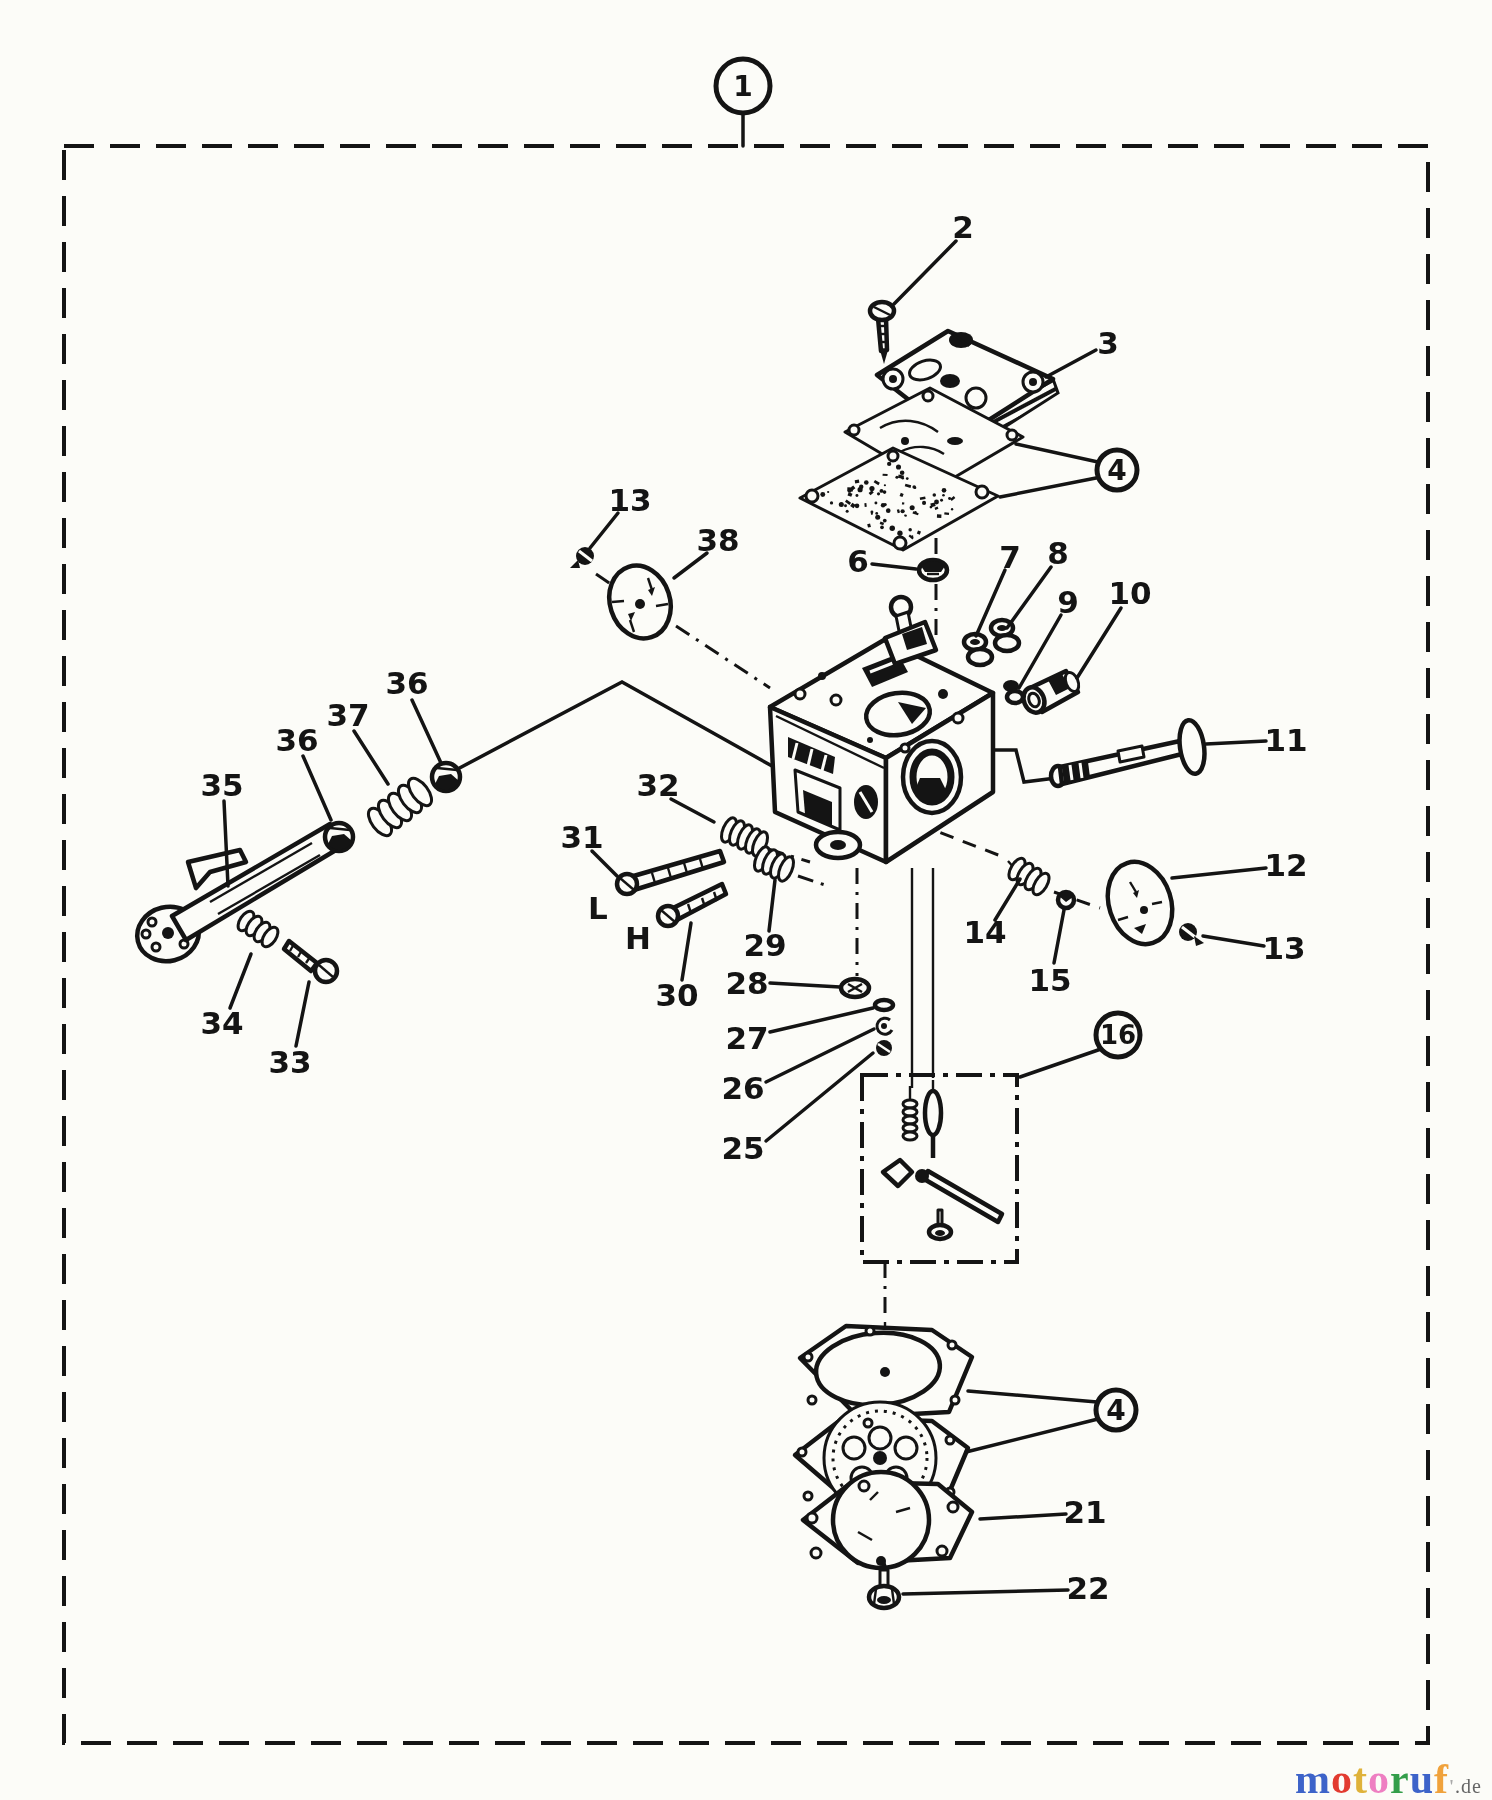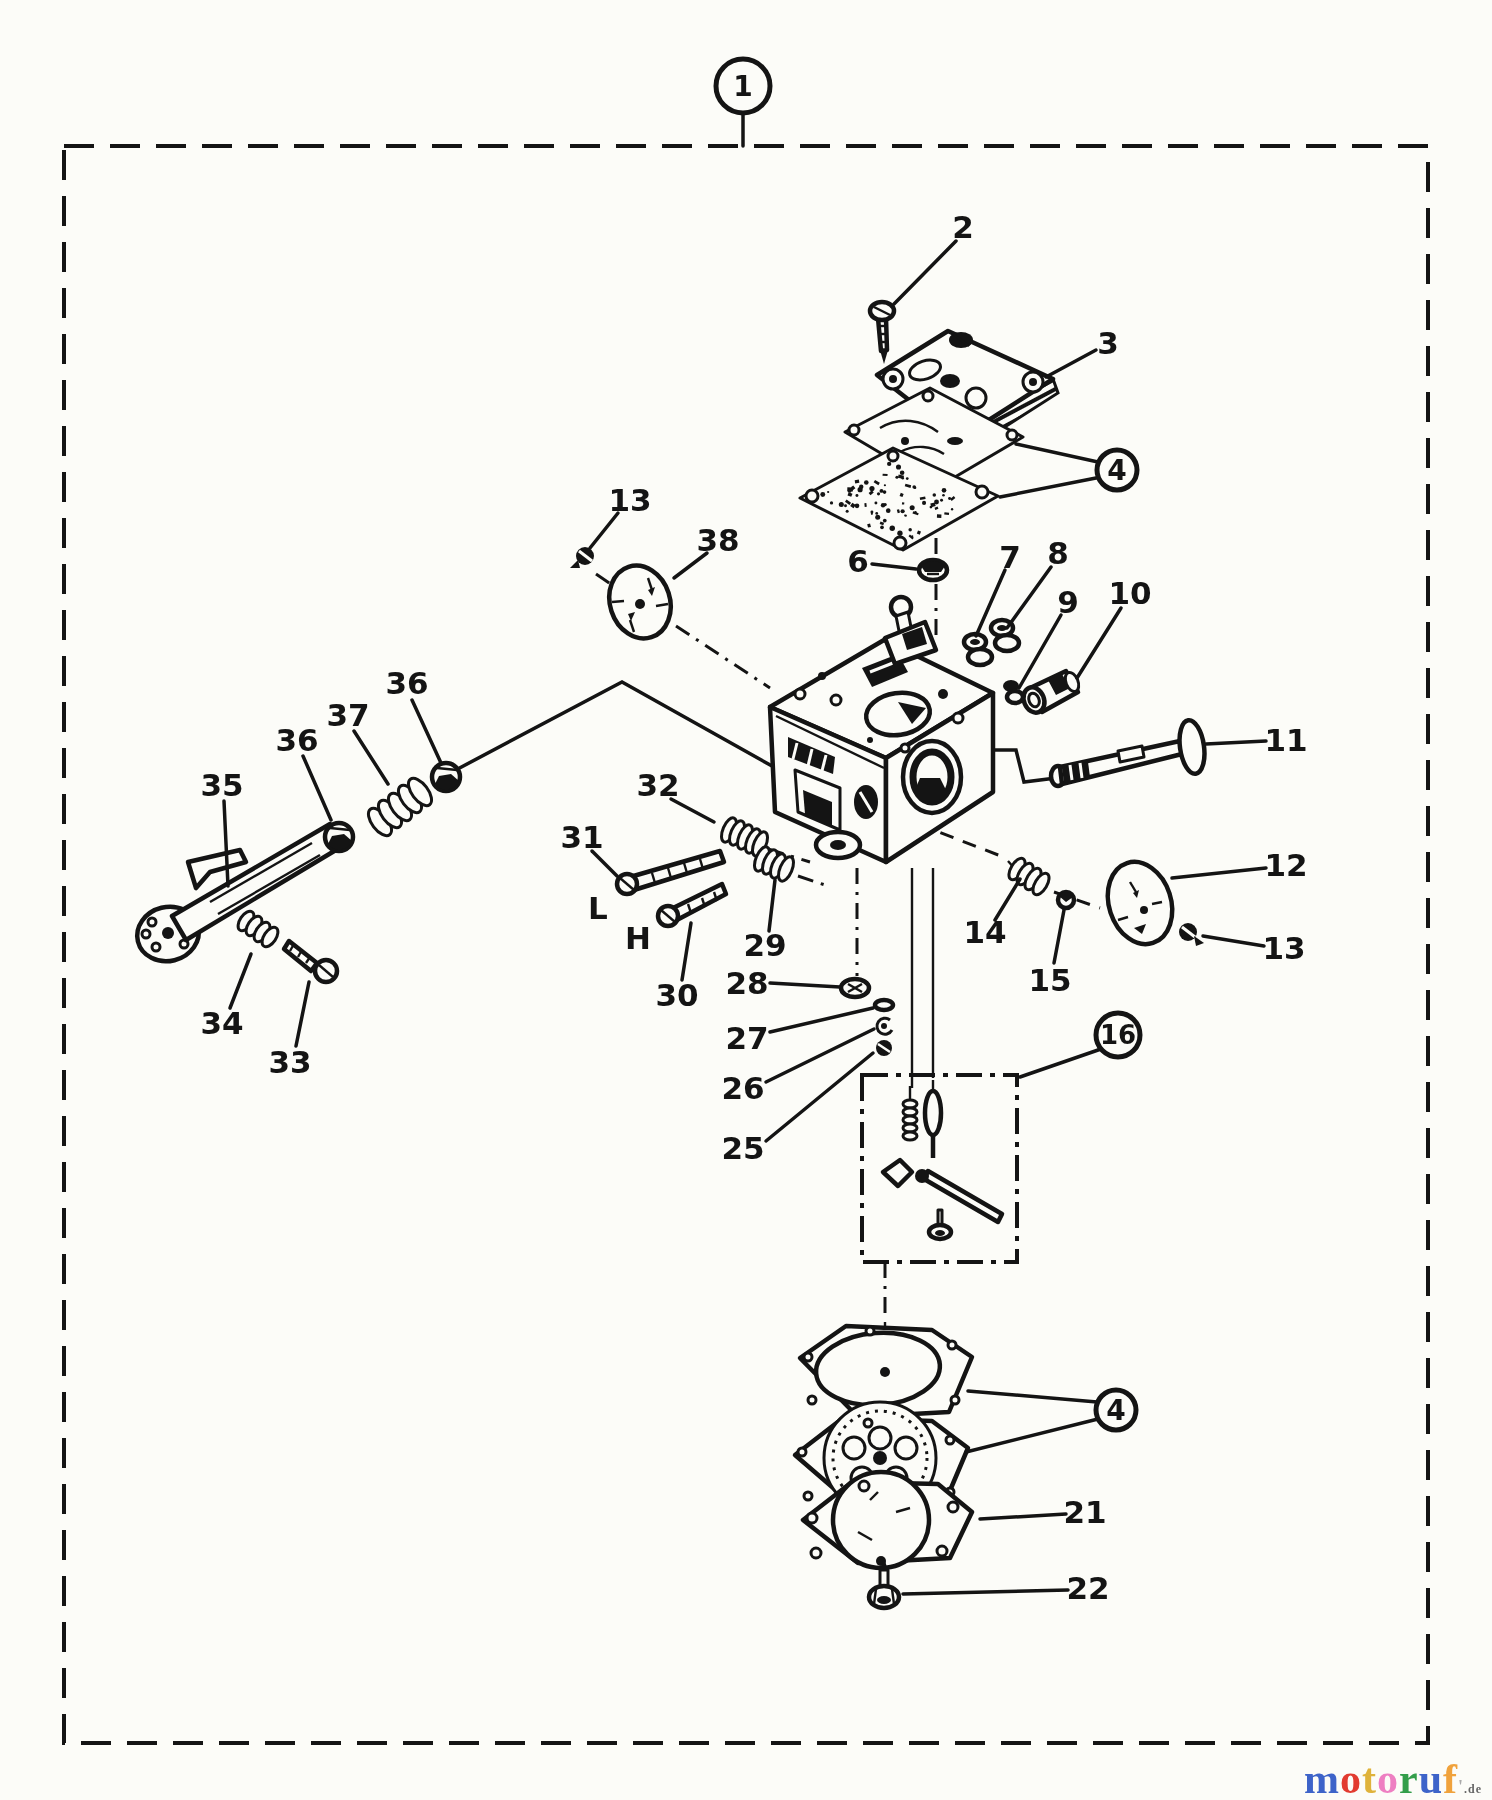--- a/index.html
+++ b/index.html
@@ -9,21 +9,21 @@
   .leader{stroke:#141414;stroke-width:3.5;fill:none;stroke-linecap:round;}
   .axis{stroke:#141414;stroke-width:3;fill:none;stroke-dasharray:16 8 3 8;}
   .dash{stroke:#141414;stroke-width:3;fill:none;stroke-dasharray:14 10;}
   .thin{stroke:#141414;stroke-width:2.4;fill:none;}
   .part{stroke:#141414;stroke-width:4.5;fill:#fcfcf8;stroke-linejoin:round;}
   .partthin{stroke:#141414;stroke-width:3;fill:#fcfcf8;stroke-linejoin:round;}
   .dark{fill:#141414;stroke:none;}
   .callout-text{fill:#141414;font-weight:700;}
   .watermark{position:absolute;right:10px;bottom:0px;font-family:"Liberation Serif","DejaVu Serif",serif;
              font-weight:700;font-size:42px;letter-spacing:1px;line-height:1;}
-  .watermark .suffix{font-size:12px;font-weight:700;}
+  .watermark .suffix{font-size:20px;font-weight:400;}
   .watermark .tick{font-size:18px;}
 </style>
 </head>
 <body>
 
 <div class="stage">
 <svg width="1492" height="1800" viewBox="0 0 1492 1800">
   <defs>
     <pattern id="hatch" width="9" height="9" patternUnits="userSpaceOnUse" patternTransform="rotate(62)">
       <rect width="9" height="9" fill="#fcfcf8"></rect>

